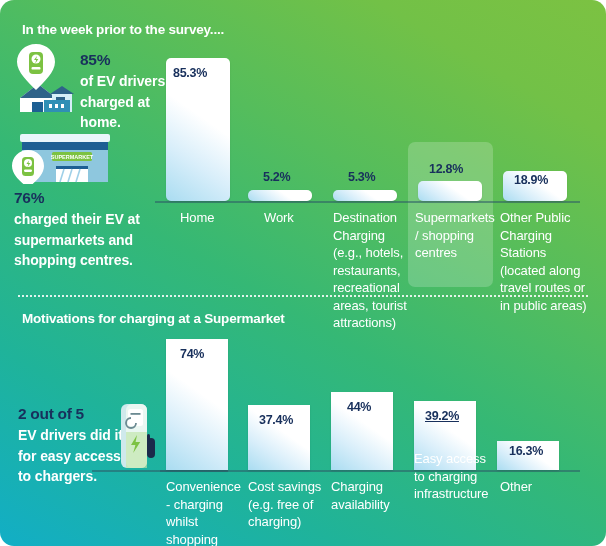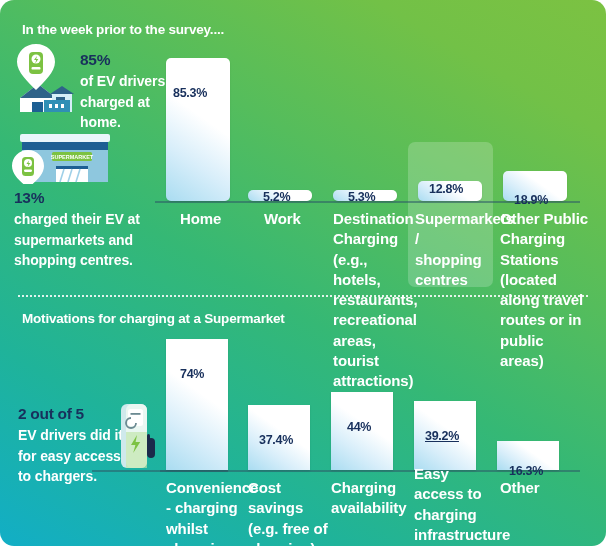--- a/index.html
+++ b/index.html
@@ -60,28 +60,27 @@
   }
   .bar.rounded{border-radius:5px;}
   .bar-value{
     position:absolute;
     color:#18305c;
     font-size:12.5px;
     font-weight:bold;
     letter-spacing:-0.3px;
     text-align:left;
     white-space:nowrap;
-    margin-top:20px;
   }
   .bar-label{
     position:absolute;
     color:#ffffff;
-    font-size:15px;
+    font-size:13px;
     line-height:1.35;
-    font-weight:bold;
+    font-weight:normal;
     letter-spacing:-0.1px;
   }
   .highlight-panel{
     position:absolute;
     background:rgba(255,255,255,.20);
     border-radius:7px;
   }
   
   .icon{position:absolute;}
 </style>
@@ -135,21 +134,21 @@
 
       <path d="M18 24 C9 24 2 31 2 40 C2 49 11 56 18 62 C25 56 34 49 34 40 C34 31 27 24 18 24 Z" fill="#ffffff"></path>
       <rect x="12" y="31" width="12" height="19" rx="3.5" fill="#7cc242"></rect>
       <circle cx="18" cy="37" r="4" fill="#ffffff"></circle>
       <path d="M19 34.4 l-2.6 3.6 h2 l-0.9 3 l2.9-4 h-2 z" fill="#7cc242"></path>
       <rect x="14" y="43.5" width="8" height="2.4" rx="1.1" fill="#ffffff"></rect>
     </svg>
   </div>
 
   <div style="position:absolute;left:14px;top:190px;width:140px;">
-    <p class="stat-big">13%</p>
+    <p class="stat-big">76%</p>
     <p class="stat-body">charged their EV at supermarkets and shopping centres.</p>
   </div>
 
   <div class="highlight-panel" style="left:408px;top:142px;width:85px;height:145px;"></div>
 
   <div class="axis" style="left:155px;top:201px;width:425px;"></div>
 
   <div class="bar rounded" style="left:166px;top:58px;width:64px;height:143px;"></div>
   <div class="bar rounded" style="left:248px;top:190px;width:64px;height:11px;"></div>
   <div class="bar rounded" style="left:333px;top:190px;width:64px;height:11px;"></div>
@@ -203,16 +202,16 @@
 
   <div class="bar-value" style="left:180px;top:347px;">74%</div>
   <div class="bar-value" style="left:259px;top:413px;">37.4%</div>
   <div class="bar-value" style="left:347px;top:400px;">44%</div>
   <div class="bar-value" style="left:425px;top:409px;text-decoration:underline;">39.2%</div>
   <div class="bar-value" style="left:509px;top:444px;">16.3%</div>
 
   <div class="bar-label" style="left:166px;top:478px;width:82px;">Convenience - charging whilst shopping</div>
   <div class="bar-label" style="left:248px;top:478px;width:80px;">Cost savings (e.g. free of charging)</div>
   <div class="bar-label" style="left:331px;top:478px;width:76px;">Charging availability</div>
-  <div class="bar-label" style="left:414px;top:464px;width:80px;">Easy access to charging infrastructure</div>
+  <div class="bar-label" style="left:414px;top:450px;width:80px;">Easy access to charging infrastructure</div>
   <div class="bar-label" style="left:500px;top:478px;width:70px;">Other</div>
 
 </div>
 
 </body></html>

